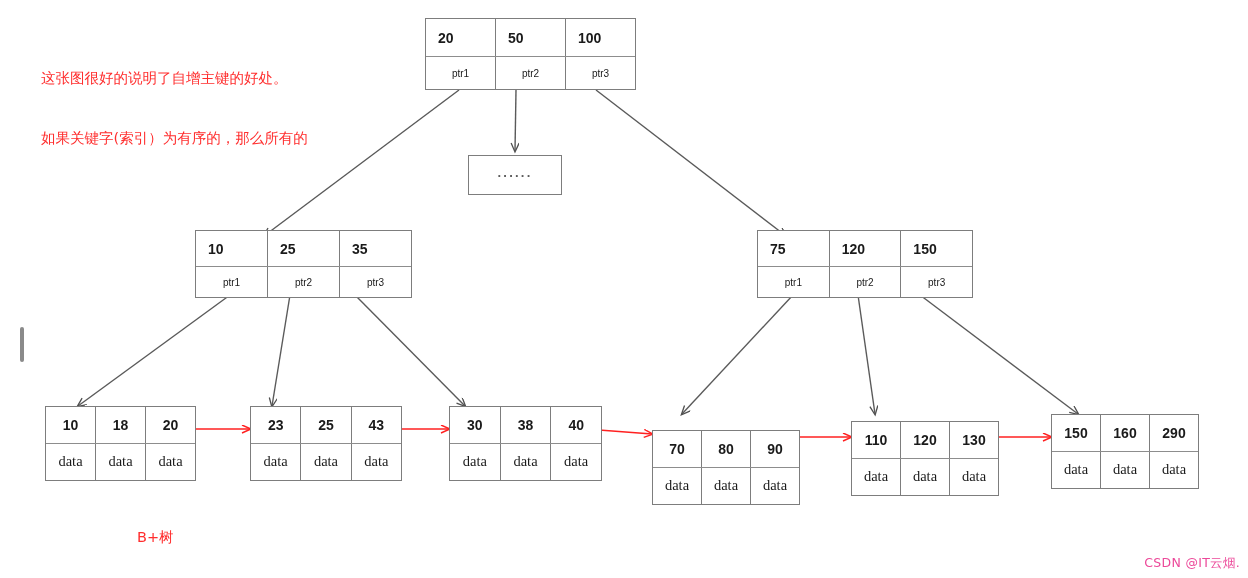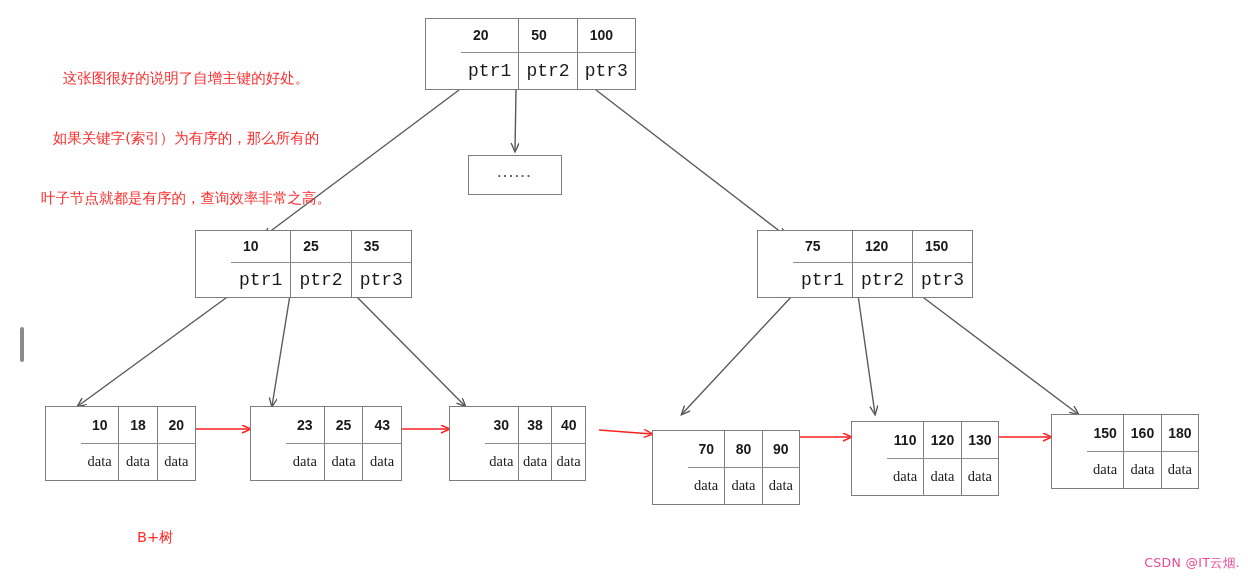--- a/index.html
+++ b/index.html
@@ -10,50 +10,50 @@
   #canvas{position:absolute;left:0;top:0;width:1248px;height:578px;}
   svg.edges{position:absolute;left:0;top:0;width:1248px;height:578px;pointer-events:none;}
 
   
   .annot{
     position:absolute;color:#ff2d2d;font-size:14.5px;line-height:20px;
     font-family:"DejaVu Sans","Liberation Sans",sans-serif;white-space:pre;
   }
   #annot-top{left:41px;top:28px;}
   #annot-bottom{left:137px;top:487px;}
-  .annot div{white-space:pre;text-align:center;}
+  .annot div{white-space:pre;}
 
   
   #watermark{
     position:absolute;right:8px;bottom:6px;color:#ec4899;font-size:12.5px;
     font-family:"DejaVu Sans","Liberation Sans",sans-serif;letter-spacing:.3px;
   }
 
   
   #edge-cursor{
     position:absolute;left:20px;top:327px;width:4px;height:35px;
     background:#8a8a8a;border-radius:2px;
   }
 
   
   .node{
     position:absolute;border:1.6px solid #7d7d7d;background:#fff;
-    box-sizing:border-box;display:flex;flex-direction:column;padding-left:35px;
+    box-sizing:border-box;display:flex;flex-direction:column;
   }
   .node .row{display:flex;flex:1 1 auto;}
   .node .row.keys{border-bottom:1.2px solid #8d8d8d;}
   .cell{
     flex:1 1 0;display:flex;align-items:center;
     box-sizing:border-box;border-right:1.3px solid #7d7d7d;
     font-size:14px;color:#1a1a1a;
   }
   .cell:last-child{border-right:none;}
   .node.internal .row.keys .cell{justify-content:flex-start;padding-left:12px;font-weight:bold;}
   .node.internal .row.ptrs .cell{justify-content:center;font-weight:normal;
-      font-family:Liberation Mono, monospace;font-size:18px;}
+      font-family:Liberation Sans, sans-serif;font-size:10px;}
 
   
   .node.leaf .row.keys .cell{justify-content:center;font-weight:bold;font-size:14px;}
   .node.leaf .row.data .cell{justify-content:center;
       font-family:"Liberation Serif","DejaVu Serif",serif;font-size:14.5px;}
 
   
   #node-ellipsis{
     position:absolute;border:1.6px solid #7d7d7d;background:#fff;box-sizing:border-box;
     display:flex;align-items:center;justify-content:center;
@@ -92,21 +92,20 @@
     <path d="M196,429 L250,429" fill="none" stroke="#ff2020" stroke-width="1.5" marker-end="url(#ah-red)"></path>
     <path d="M402,429 L449,429" fill="none" stroke="#ff2020" stroke-width="1.5" marker-end="url(#ah-red)"></path>
     <path d="M599,430 L652,434" fill="none" stroke="#ff2020" stroke-width="1.5" marker-end="url(#ah-red)"></path>
     <path d="M799,437 L851,437" fill="none" stroke="#ff2020" stroke-width="1.5" marker-end="url(#ah-red)"></path>
     <path d="M999,437 L1051,437" fill="none" stroke="#ff2020" stroke-width="1.5" marker-end="url(#ah-red)"></path>
   </svg>
 
   <div class="annot" id="annot-top">
     <div>这张图很好的说明了自增主键的好处。</div>
     <div>如果关键字(索引）为有序的，那么所有的</div>
-    <div>叶子节点就都是有序的，查询效率非常之高。</div>
   </div>
 
   <div class="node internal" id="node-root" style="left:425px;top:18px;width:211px;height:72px;">
     <div class="row keys">
       <div class="cell">20</div>
       <div class="cell">50</div>
       <div class="cell">100</div>
     </div>
     <div class="row ptrs">
       <div class="cell">ptr1</div>
@@ -164,21 +163,21 @@
       <div class="cell">25</div>
       <div class="cell">43</div>
     </div>
     <div class="row data">
       <div class="cell">data</div>
       <div class="cell">data</div>
       <div class="cell">data</div>
     </div>
   </div>
 
-  <div class="node leaf" style="left:449px;top:406px;width:137px;height:75px;">
+  <div class="node leaf" style="left:449px;top:406px;width:153px;height:75px;">
     <div class="row keys">
       <div class="cell">30</div>
       <div class="cell">38</div>
       <div class="cell">40</div>
     </div>
     <div class="row data">
       <div class="cell">data</div>
       <div class="cell">data</div>
       <div class="cell">data</div>
     </div>
@@ -207,21 +206,21 @@
       <div class="cell">data</div>
       <div class="cell">data</div>
       <div class="cell">data</div>
     </div>
   </div>
 
   <div class="node leaf" style="left:1051px;top:414px;width:148px;height:75px;">
     <div class="row keys">
       <div class="cell">150</div>
       <div class="cell">160</div>
-      <div class="cell">180</div>
+      <div class="cell">290</div>
     </div>
     <div class="row data">
       <div class="cell">data</div>
       <div class="cell">data</div>
       <div class="cell">data</div>
     </div>
   </div>
 
   <div class="annot" id="annot-bottom">
     <div>B+树</div>

